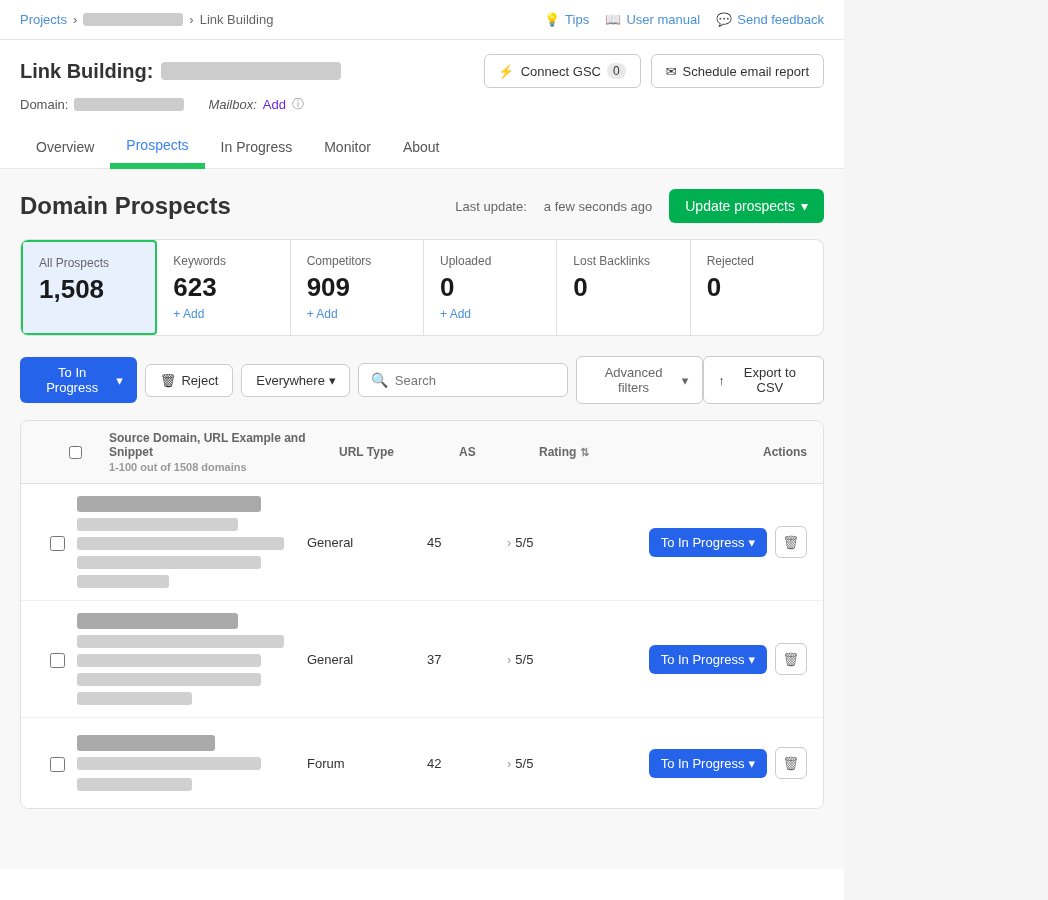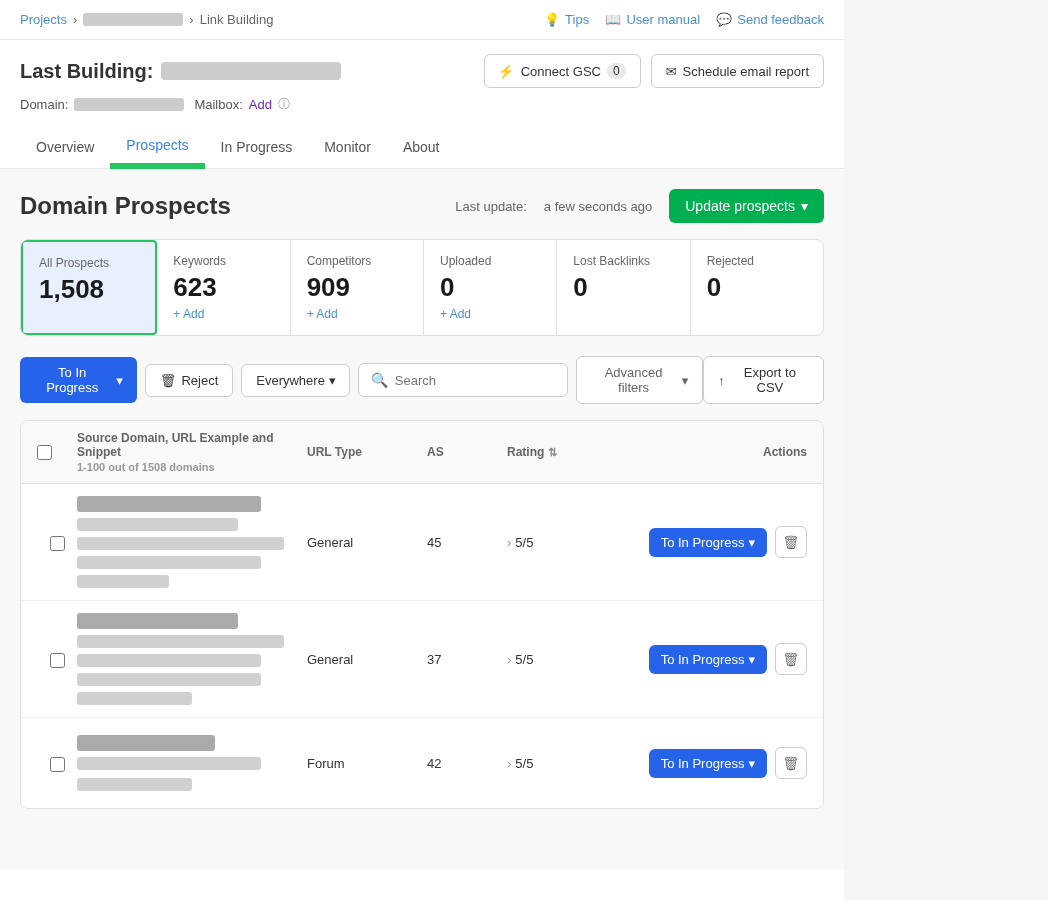--- a/index.html
+++ b/index.html
@@ -55,21 +55,21 @@
     .btn-blue { display: flex; align-items: center; gap: 6px; padding: 8px 14px; border: none; border-radius: 6px; background: #2563eb; cursor: pointer; font-size: 13px; color: #fff; font-weight: 500; }
     .btn-dropdown { display: flex; align-items: center; gap: 4px; padding: 8px 14px; border: 1px solid #ccc; border-radius: 6px; background: #fff; cursor: pointer; font-size: 13px; color: #333; }
     .btn-icon { display: flex; align-items: center; gap: 5px; padding: 8px 14px; border: 1px solid #ccc; border-radius: 6px; background: #fff; cursor: pointer; font-size: 13px; color: #333; }
     .search-box { display: flex; align-items: center; gap: 6px; padding: 8px 12px; border: 1px solid #ccc; border-radius: 6px; background: #fff; min-width: 160px; }
     .search-input { border: none; outline: none; font-size: 13px; color: #333; width: 100%; background: transparent; }
     .btn-filter { display: flex; align-items: center; gap: 6px; padding: 8px 14px; border: 1px solid #ccc; border-radius: 6px; background: #fff; cursor: pointer; font-size: 13px; color: #666; }
 
     
     .table-wrapper { background: #fff; border-radius: 8px; border: 1px solid #e0e0e0; overflow: hidden; }
     .table-header { display: grid; grid-template-columns: 40px 1fr 120px 80px 140px 160px; align-items: center; padding: 10px 16px; border-bottom: 1px solid #e0e0e0; background: #f9f9f9; }
-    .table-header-cell { font-size: 12px; color: #666; font-weight: 600; display: flex; align-items: center; gap: 4px; }
+    .table-header-cell { font-size: 12px; color: #666; font-weight: 600; display: flex; align-items: center; gap: 4px; margin-left: 32px; }
     .table-row-item { display: grid; grid-template-columns: 40px 1fr 120px 80px 140px 160px; align-items: center; padding: 12px 16px; border-bottom: 1px solid #f0f0f0; background: #fff; min-height: 90px; }
     .table-row-item:last-child { border-bottom: none; }
     
     .col-source { display: flex; flex-direction: column; gap: 6px; }
     .redact-bar { height: 13px; background: #d0d0d0; border-radius: 3px; }
     .redact-bar.w80 { width: 80%; }
     .redact-bar.w60 { width: 60%; }
     .redact-bar.w70 { width: 70%; }
     .redact-bar.w50 { width: 50%; }
     .redact-bar.w40 { width: 40%; }
@@ -116,39 +116,39 @@
       <a class="top-link">
         <span>💬</span>
         <span>Send feedback</span>
       </a>
     </div>
   </div>
 
   <div class="page-header">
     <div class="page-title-row">
       <div class="page-title">
-        <span>Last Building:</span>
+        <span>Link Building:</span>
         <span class="title-redacted"></span>
       </div>
       <div class="header-buttons">
         <button class="btn-outline">
           <span>⚡</span>
           <span>Connect GSC</span>
           <span class="badge-count">0</span>
         </button>
         <button class="btn-outline">
           <span>✉</span>
           <span>Schedule email report</span>
         </button>
       </div>
     </div>
     <div class="domain-row">
       <span>Domain:</span>
       <span class="domain-redacted"></span>
-      <span style="margin-left:4px;">Mailbox:</span>
+      <span style="margin-left:18px;font-style:italic;">Mailbox:</span>
       <span class="mailbox-add">Add</span>
       <span class="info-icon">ⓘ</span>
     </div>
   </div>
 
   <div class="tabs">
     <div class="tab">Overview</div>
     <div class="tab active">Prospects</div>
     <div class="tab">In Progress</div>
     <div class="tab">Monitor</div>

